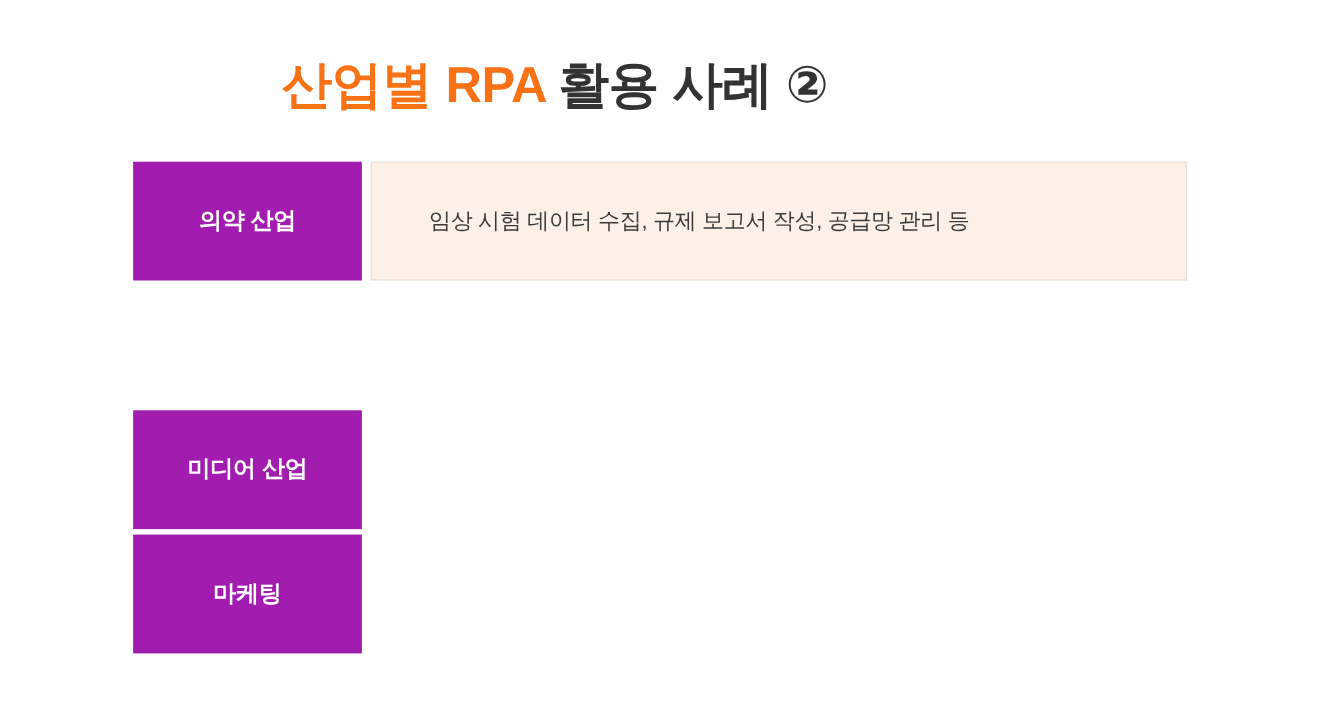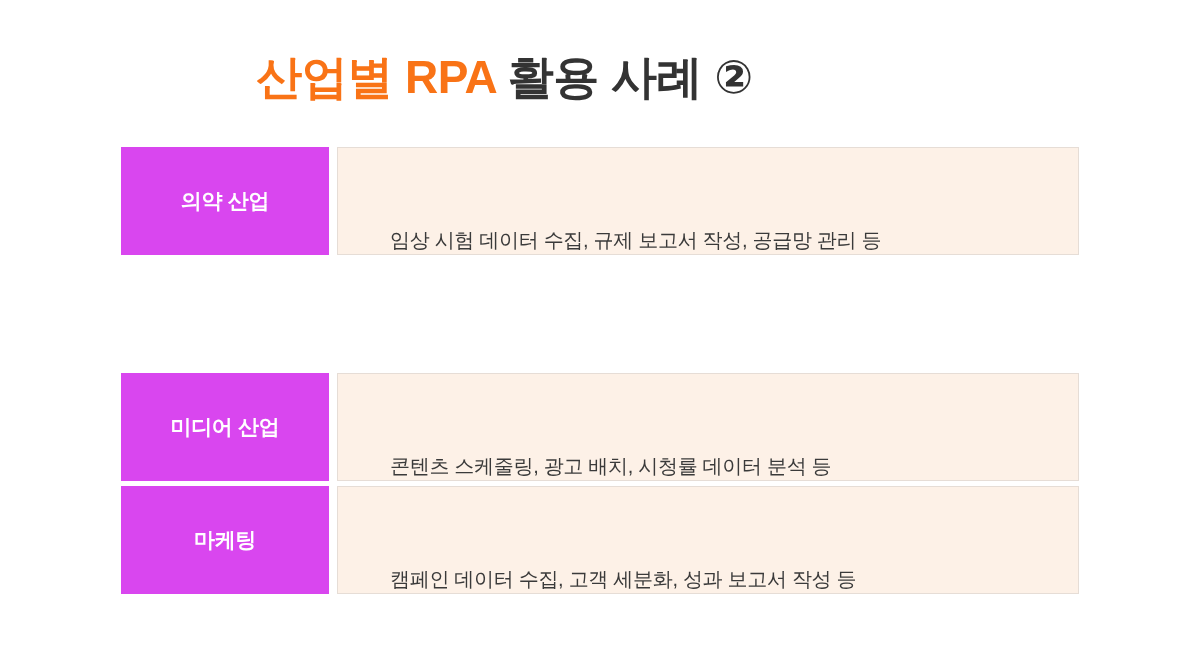--- a/index.html
+++ b/index.html
@@ -58,21 +58,21 @@
     margin-bottom: 5px;
   }
   .row:last-child {
     margin-bottom: 0;
     border-radius: 26px;
   }
 
   .cat-cell {
     width: 208px;
     flex: 0 0 208px;
-    background: #d946ef;
+    background: #a21caf;
     display: flex;
     align-items: center;
     justify-content: center;
     box-sizing: border-box;
   }
   .cat-label {
     color: #ffffff;
     font-size: 21px;
     font-weight: 700;
     letter-spacing: -0.3px;
@@ -82,21 +82,21 @@
 
   .spacer {
     flex: 0 0 8px;
   }
 
   .desc-cell {
     flex: 1 1 auto;
     background: #FDF1E7;
     border: 1px solid #E6DDD6;
     display: flex;
-    align-items: flex-end;
+    align-items: center;
     box-sizing: border-box;
     padding-left: 52px;
     padding-right: 24px;
   }
   .desc-text {
     color: #3A3A3A;
     font-size: 20px;
     font-weight: 400;
     letter-spacing: -0.3px;
     line-height: 1.4;
@@ -125,29 +125,23 @@
 
     <div class="row">
       <div class="spacer"></div>
     </div>
 
     <div class="row">
       <div class="cat-cell">
         <span class="cat-label">미디어 산업</span>
       </div>
       <div class="spacer"></div>
-      <div class="desc-cell">
-        <span class="desc-text">콘텐츠 스케줄링, 광고 배치, 시청률 데이터 분석 등</span>
-      </div>
     </div>
 
     <div class="row">
       <div class="cat-cell">
         <span class="cat-label">마케팅</span>
       </div>
       <div class="spacer"></div>
-      <div class="desc-cell">
-        <span class="desc-text">캠페인 데이터 수집, 고객 세분화, 성과 보고서 작성 등</span>
-      </div>
     </div>
 
   </div>
 </div>
 
 </body></html>

